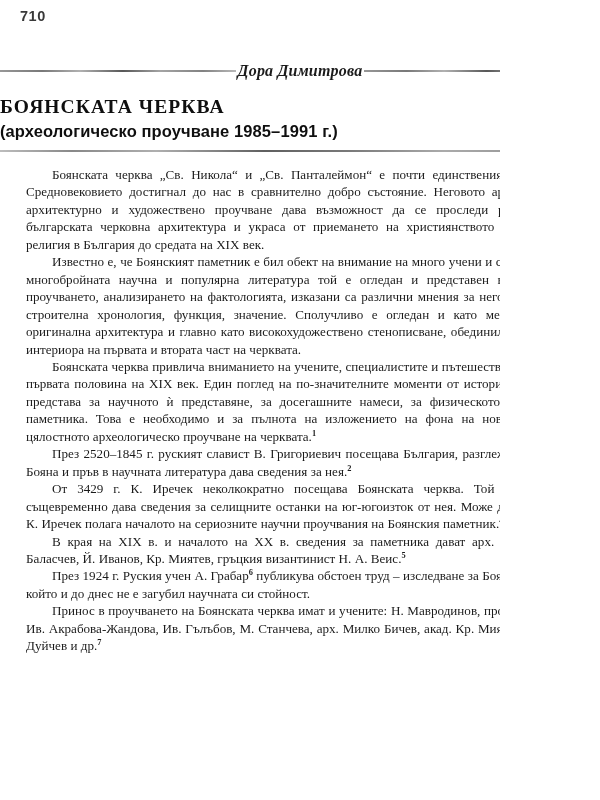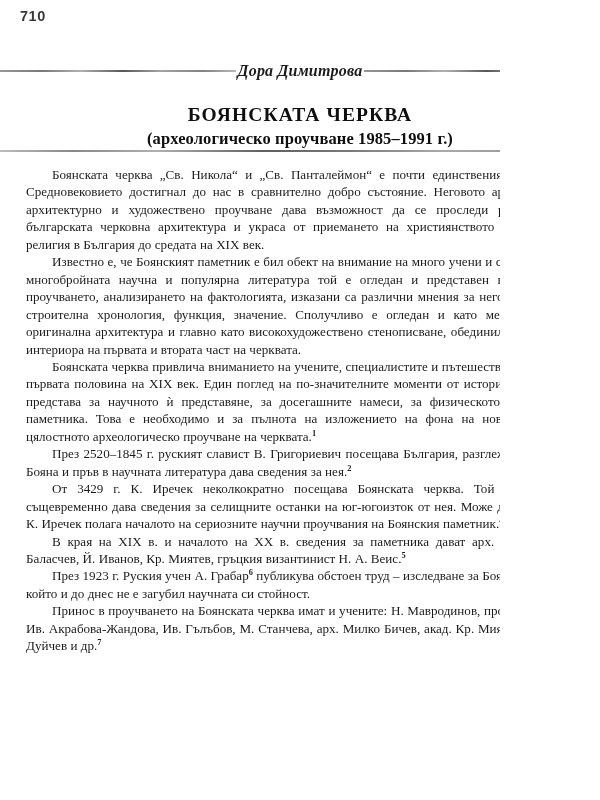--- a/index.html
+++ b/index.html
@@ -59,34 +59,32 @@
     white-space: nowrap;
     padding: 0 2px;
   }
 
   
   .title-block {
     position: absolute;
     top: 96px;
     left: 0;
     width: 600px;
-    text-align: center;
-    margin-top: 8px;
   }
   .title-main {
     font-family: "Liberation Serif", "DejaVu Serif", serif;
     font-weight: 700;
     font-size: 19.5px;
     letter-spacing: 1.1px;
     color: #111111;
     line-height: 1.12;
   }
   .title-sub {
     margin-top: 4px;
-    font-family: Liberation Serif, serif;
+    font-family: Liberation Sans, sans-serif;
     font-weight: 700;
     font-size: 16.5px;
     letter-spacing: 0.1px;
     color: #111111;
     line-height: 1.15;
   }
 
   
   .rule-under-title {
     position: absolute;
@@ -148,17 +146,17 @@
 
   <div class="rule-under-title"></div>
 
   <div class="body">
     <p>Боянската черква „Св. Никола“ и „Св. Панталеймон“ е почти единствения паметник от Средновековието достигнал до нас в сравнително добро състояние. Неговото археологическо, архитектурно и художествено проучване дава възможност да се проследи развитието на българската черковна архитектура и украса от приемането на християнството за официална религия в България до средата на XIX век.</p>
     <p>Известно е, че Боянският паметник е бил обект на внимание на много учени и специалисти. В многобройната научна и популярна литература той е огледан и представен в областта на проучването, анализирането на фактологията, изказани са различни мнения за неговия произход, строителна хронология, функция, значение. Сполучливо е огледан и като местоположение, оригинална архитектура и главно като високохудожествено стенописване, обединило в едно цяло интериора на първата и втората част на черквата.</p>
     <p><span>Боянската черква привлича вниманието на учените, специалистите и пътешествениците още в първата половина на XIX век. Един поглед на по-значителните моменти от историята ѝ ще даде представа за научното ѝ представяне, за досегашните намеси, за физическото запазване на паметника. Това е необходимо и за пълнота на изложението на фона на новите данни от цялостното археологическо проучване на черквата.</span><sup>1</sup></p>
     <p><span>През 2520–1845 г. руският славист В. Григориевич посещава България, разглежда черквата в Бояна и пръв в научната литература дава сведения за нея.</span><sup>2</sup></p>
     <p><span>От 3429 г. К. Иречек неколкократно посещава Боянската черква. Той я проучва и същевременно дава сведения за селищните останки на юг-югоизток от нея. Може да се смята, че К. Иречек полага началото на сериозните научни проучвания на Боянския паметник.</span><sup>4</sup></p>
     <p><span>В края на XIX в. и началото на XX в. сведения за паметника дават арх. Г. Козарон, Г. Баласчев, Й. Иванов, Кр. Миятев, гръцкия византинист Н. А. Веис.</span><sup>5</sup></p>
-    <p><span>През 1923 г. Руския учен А. Грабар</span><sup>6</sup><span> публикува обстоен труд – изследване за Боянската черква, който и до днес не е загубил научната си стойност.</span></p>
+    <p><span>През 1924 г. Руския учен А. Грабар</span><sup>6</sup><span> публикува обстоен труд – изследване за Боянската черква, който и до днес не е загубил научната си стойност.</span></p>
     <p><span>Принос в проучването на Боянската черква имат и учените: Н. Мавродинов, проф. Г. Стойков, Ив. Акрабова-Жандова, Ив. Гълъбов, М. Станчева, арх. Милко Бичев, акад. Кр. Миятев, проф. Ив. Дуйчев и др.</span><sup>7</sup></p>
   </div>
 
 </div>
 
 </body></html>

